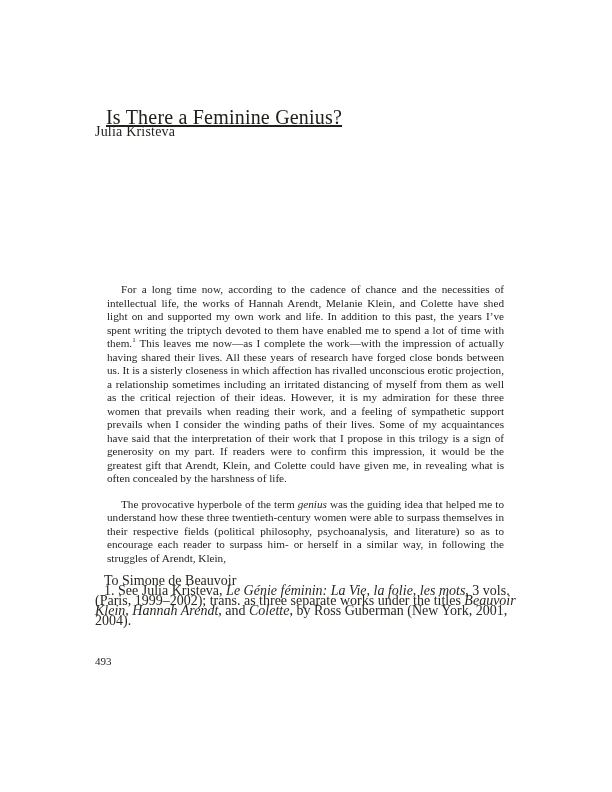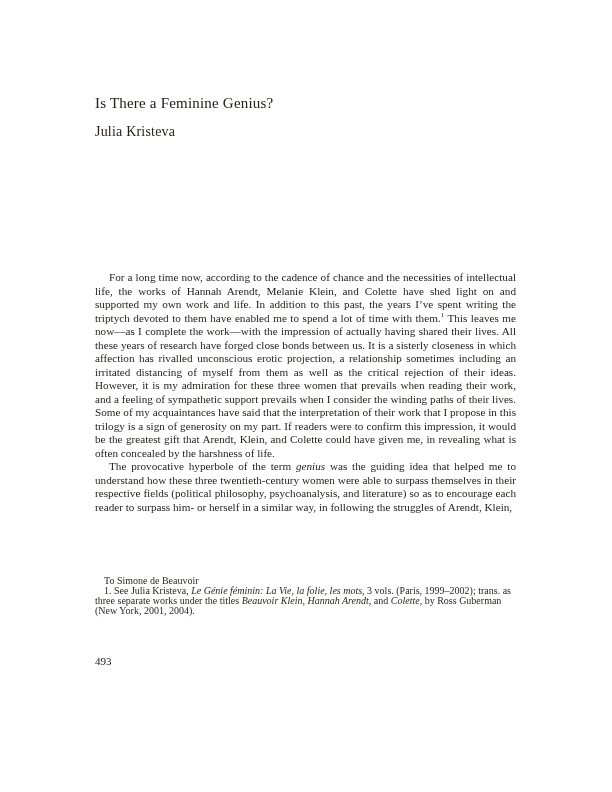--- a/index.html
+++ b/index.html
@@ -7,39 +7,39 @@
     position:relative;
     width:612px; height:792px;
     margin:0 auto;
     background:#ffffff;
     font-family:"Liberation Serif", serif;
     color:#1e1c1a;
     overflow:hidden;
   }
   .title {
     position:absolute; left:95px; top:95px;
-    font-size:15px; font-weight:normal; letter-spacing:0.2px;
-    margin:0; color:#22201d;
+    font-size:20px; font-weight:normal; letter-spacing:0.2px;
+    margin:11px; color:#22201d;text-decoration:underline;
   }
   .author {
     position:absolute; left:95px; top:124px;
     font-size:14px; letter-spacing:0.2px; color:#26231f;
   }
   .body-text {
     position:absolute; left:95px; top:271px; width:421px;
     font-size:11.2px; line-height:13.5px;
     text-align:justify;
     color:#201e1b;
   }
-  .body-text p { margin:0; text-indent:14px; }
+  .body-text p { margin:12px; text-indent:14px; }
   .it { font-style:italic; }
   sup.fn-ref { font-size:7px; line-height:0; vertical-align:super; }
   .footnote-block {
     position:absolute; left:95px; top:576px; width:421px;
-    font-size:10px; line-height:10px;
+    font-size:14px; line-height:10px;
     color:#2a2723;
   }
   .footnote-block p { margin:0; text-indent:9px; }
   .journal-block {
     position:absolute; left:95px; top:629px; width:430px;
     font-size:7.6px; line-height:9.4px;
     color:#2a2723;
   }
   .journal-block p { margin:0; }
   .page-number {

